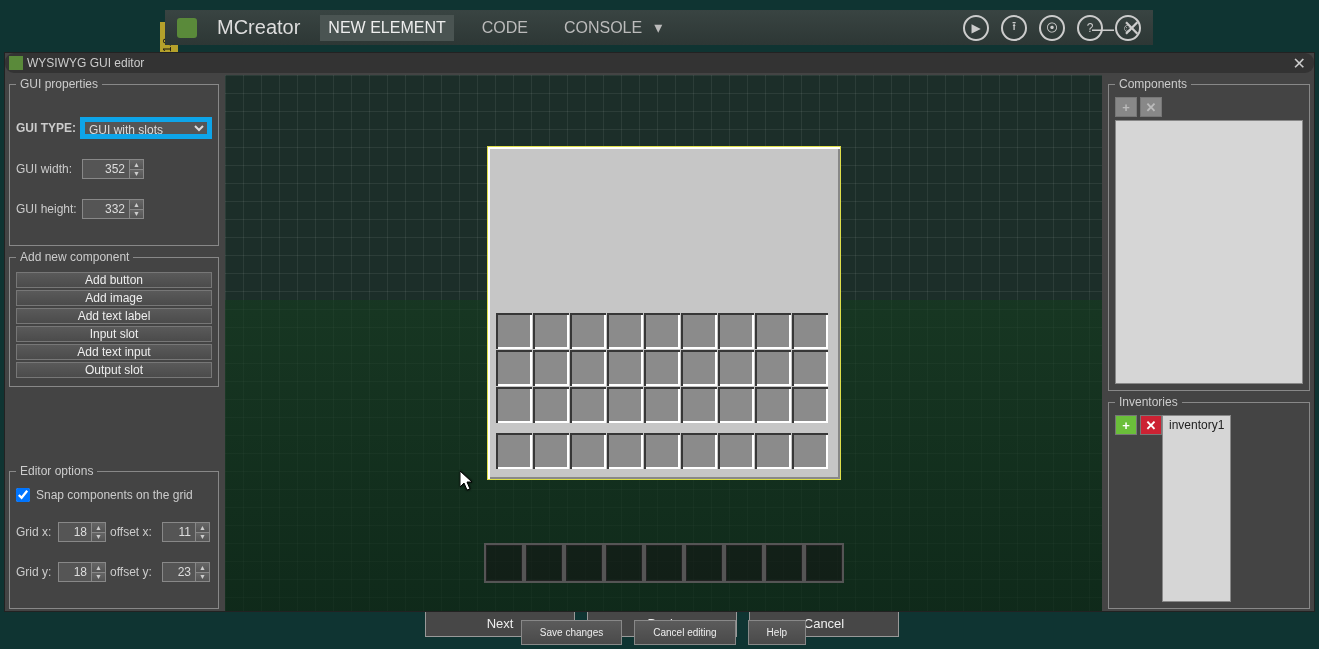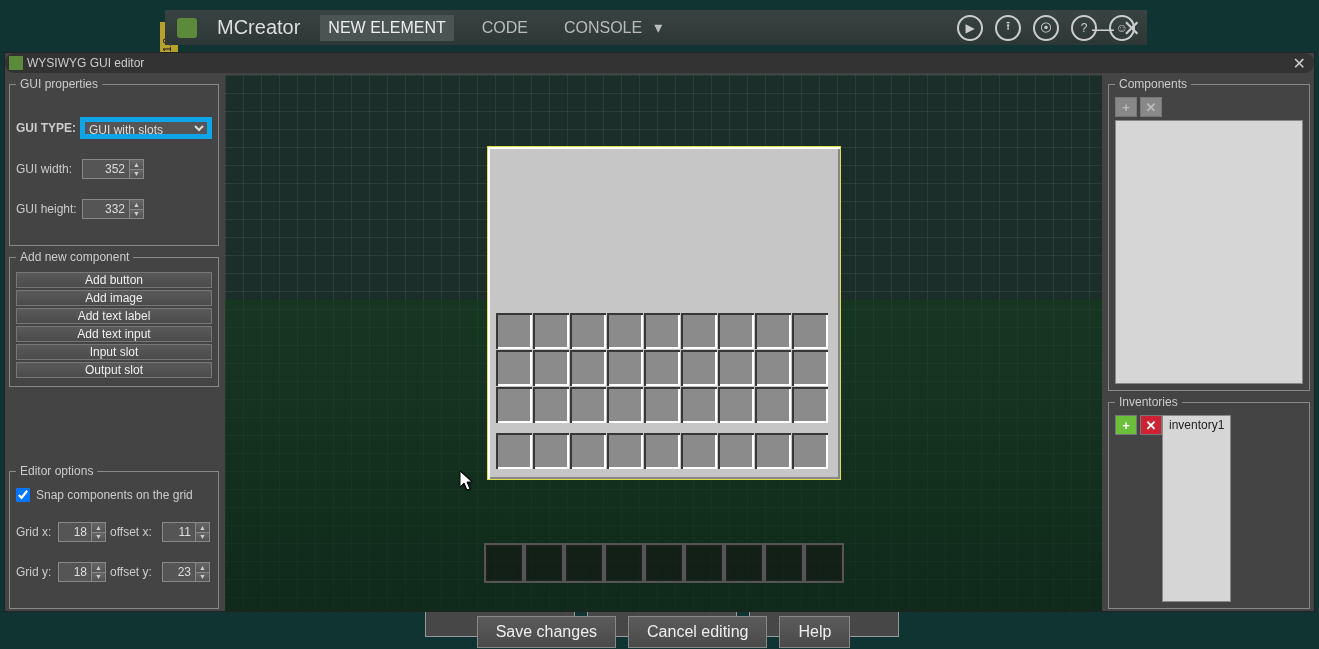--- a/index.html
+++ b/index.html
@@ -8,21 +8,21 @@
     font-size: 13px;
     background: #0f3432;
     width: 1319px;
     height: 649px;
     overflow: hidden;
     color: #ddd;
   }
   
   .bg-app {
     position: absolute;
-    left: 165px; top: 10px; right: 172px; height: 35px;
+    left: 165px; top: 10px; right: 166px; height: 35px;
     background: linear-gradient(#394442, #2d3735);
     display: flex; align-items: center; gap: 20px; padding: 0 12px;
   }
   .bg-version-tab {
     position: absolute; left: 160px; top: 22px; width: 18px; height: 38px;
     background: #b5a12b; color:#111; writing-mode: vertical-rl;
     font-size:10px; padding:2px; text-align:center;
     transform: rotate(180deg);
   }
   .bg-logo { width:20px; height:20px; background:#5a8a3a; border-radius:3px; }
@@ -115,21 +115,21 @@
   .cursor-arrow {
     position:absolute; left:235px; top:396px; width:14px; height:20px;
   }
   .cursor-arrow svg{filter:drop-shadow(0 0 1px #000);}
   .bottom-btns {
    position:absolute; left:0; right:0; bottom:-40px; height:38px;
    display:flex; gap:12px; justify-content:center; align-items:center;
   }
   .dlg-btn {
     background:linear-gradient(#5b5b5b,#4a4a4a); border:1px solid #888; color:#eee;
-    font-size:16px; padding:6px 18px; cursor:pointer;
+    font-size:10px; padding:6px 18px; cursor:pointer;
   }
 
   
   .right-col { width:210px; padding:4px; display:flex; flex-direction:column; gap:4px;}
   .list-box { background:#d6d6d6; height:100%; border:1px solid #888;}
   .list-item { color:#222; font-size:12px; padding:2px 6px;}
   .mini-btn { width:22px; height:20px; border:1px solid #777; display:inline-flex;align-items:center;justify-content:center;font-size:13px;font-weight:bold;cursor:pointer;}
   .mini-plus { background:#6bbf3a; color:#fff;}
   .mini-x { background:#c23; color:#fff;}
   .mini-disabled { background:#888; color:#bbb;}
@@ -200,22 +200,22 @@
               </div>
           </div>
         </div>
       </fieldset>
 
       <fieldset>
         <legend>Add new component</legend>
         <button class="btn">Add button</button>
         <button class="btn">Add image</button>
         <button class="btn">Add text label</button>
+        <button class="btn">Input slot</button>
         <button class="btn">Add text input</button>
-        <button class="btn">Input slot</button>
         <button class="btn">Output slot</button>
       </fieldset>
 
       <div class="spacer-flex"></div>
 
       <fieldset>
         <legend>Editor options</legend>
         <label class="chk">
           <input type="checkbox" checked="" style="">
           <span>Snap components on the grid</span>

